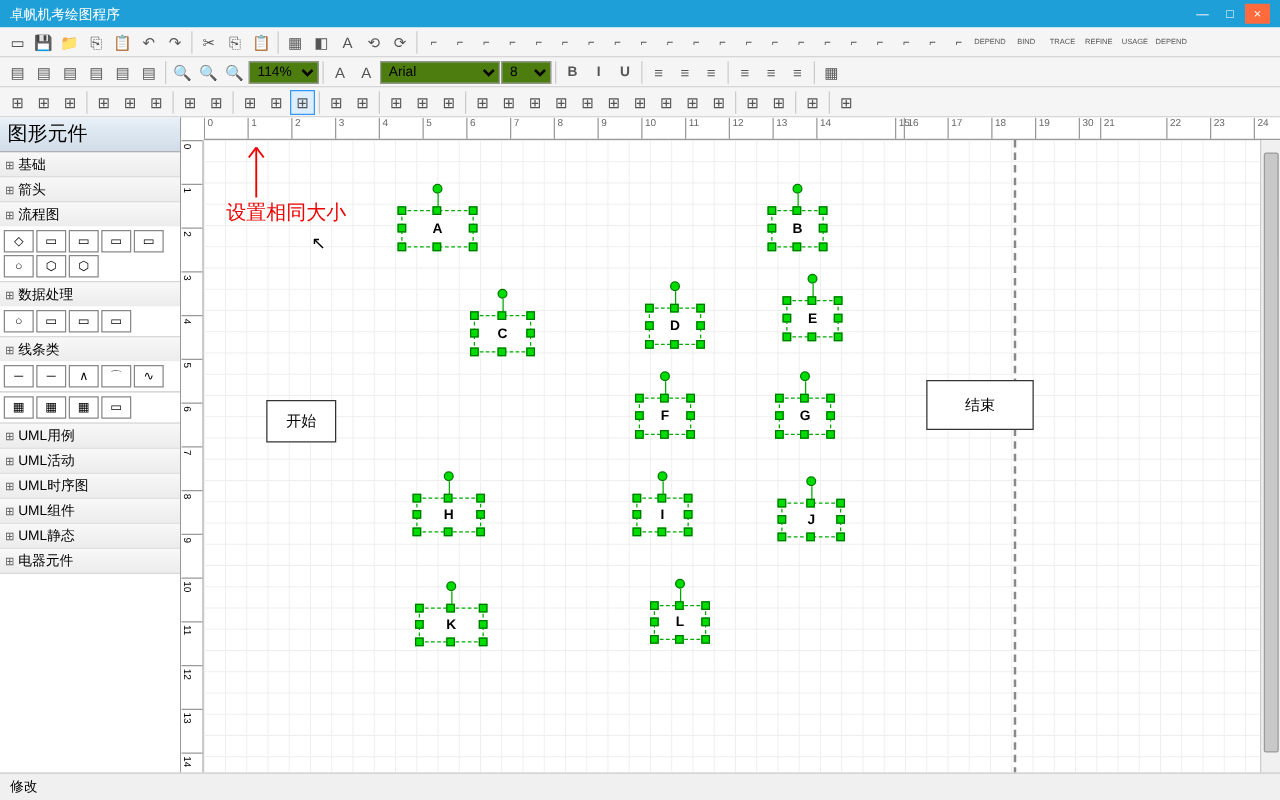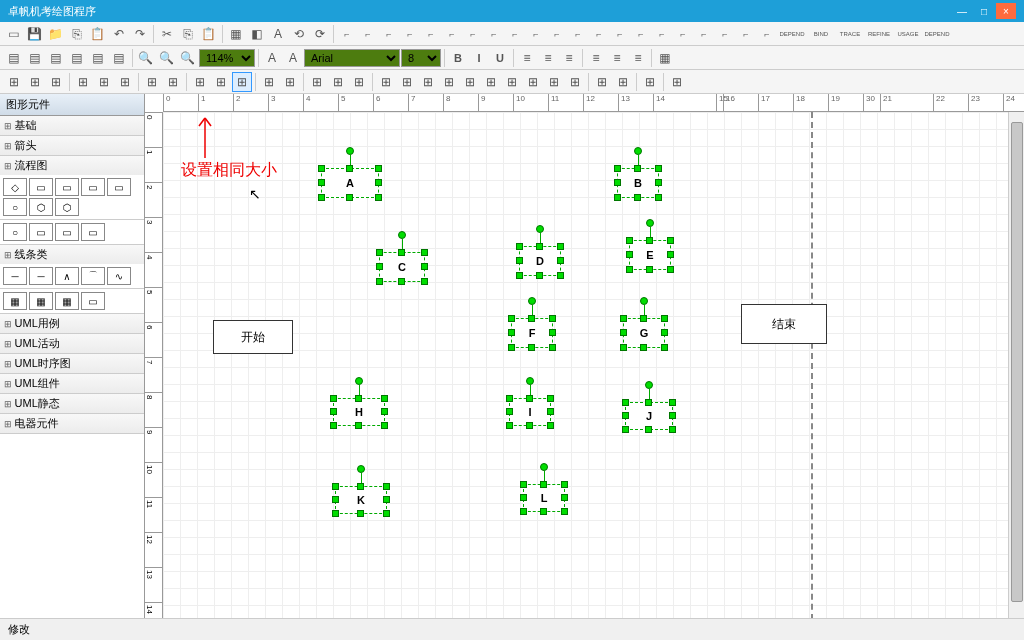--- a/index.html
+++ b/index.html
@@ -7,21 +7,21 @@
 .titlebar{background:#1e9fd8;height:22px;color:#fff;padding:3px 8px;font-size:12px;display:flex;justify-content:space-between;align-items:center}
 .titlebar .controls{display:flex;gap:2px}
 .titlebar .ctrl{width:20px;height:16px;display:flex;align-items:center;justify-content:center;font-size:10px}
 .titlebar .close{background:#ff6b3d}
 .toolbar{background:#f5f5f5;border-bottom:1px solid #ccc;padding:2px 4px;display:flex;align-items:center;gap:1px;flex-wrap:nowrap;height:24px;overflow:hidden}
 .tbtn{width:20px;height:20px;border:1px solid transparent;display:inline-flex;align-items:center;justify-content:center;color:#555;font-size:12px;background:#f5f5f5}
 .sep{width:1px;height:18px;background:#ccc;margin:0 2px}
 .combo{height:18px;border:1px solid #999;font-size:11px;background:#4d7c0f;padding:0 2px}
 .main{display:flex;height:572px}
 .sidebar{width:145px;border-right:1px solid #999;background:#fff;display:flex;flex-direction:column}
-.sidehdr{background:linear-gradient(#e8f0f8,#d0dce8);border-bottom:1px solid #999;padding:3px 6px;font-size:11px}
+.sidehdr{background:linear-gradient(#e8f0f8,#d0dce8);border-bottom:1px solid #999;padding:3px 6px;font-size:16px}
 .cat{border-bottom:1px solid #ccc}
 .cathdr{background:linear-gradient(#f8f8f8,#ececec);padding:2px 4px;font-size:11px;cursor:pointer;display:flex;align-items:center}
 .cathdr::before{content:"⊞";margin-right:3px;font-size:9px;color:#666}
 .catbody{padding:3px;display:flex;flex-wrap:wrap;gap:2px}
 .shape{width:24px;height:18px;border:1px solid #888;background:#fff;display:flex;align-items:center;justify-content:center;font-size:10px}
 .canvas-wrap{flex:1;position:relative;background:#fff;overflow:hidden}
 .ruler-h{position:absolute;top:0;left:18px;right:0;height:18px;background:#fff;border-bottom:1px solid #999;font-size:8px;color:#666;overflow:hidden}
 .ruler-h .tick{position:absolute;top:0;border-left:1px solid #999;height:18px;padding-left:2px;font-size:8px}
 .ruler-v{position:absolute;top:18px;left:0;width:18px;bottom:16px;background:#fff;border-right:1px solid #999;overflow:hidden}
 .ruler-v .tick{position:absolute;left:0;border-top:1px solid #999;width:18px;font-size:8px;writing-mode:vertical-lr;padding-top:2px}
@@ -200,20 +200,21 @@
             <span class="shape">▭</span>
             <span class="shape">▭</span>
             <span class="shape">▭</span>
             <span class="shape">▭</span>
             <span class="shape">○</span>
             <span class="shape">⬡</span>
             <span class="shape">⬡</span>
           </div>
         </div>
         <div class="cat">
+          <div class="cathdr">数据处理</div>
           <div class="catbody">
             <span class="shape">○</span>
             <span class="shape">▭</span>
             <span class="shape">▭</span>
             <span class="shape">▭</span>
           </div>
         </div>
         <div class="cat">
           <div class="cathdr">线条类</div>
           <div class="catbody">
@@ -299,21 +300,21 @@
       </div>
     <div class="canvas" id="canvas">
       <div class="pagebrk"></div>
       <div class="annot" style="top:48px;left:18px">设置相同大小</div>
       <svg class="arrow" style="top:0;left:30px" width="60" height="60">
         <line x1="12" y1="46" x2="12" y2="6" stroke="#e00" stroke-width="1.5"></line>
         <line x1="12" y1="6" x2="6" y2="14" stroke="#e00" stroke-width="1.5"></line>
         <line x1="12" y1="6" x2="18" y2="14" stroke="#e00" stroke-width="1.5"></line>
       </svg>
       <div class="cursor" style="top:74px;left:86px">↖</div>
-    <div class="plain" style="left:50px;top:208px;width:80px;height:34px">开始</div>
+    <div class="plain" style="left:50px;top:208px;width:56px;height:34px">开始</div>
         <div class="plain" style="left:578px;top:192px;width:86px;height:40px">结束</div>
         <div class="node" style="left:158px;top:56px;width:58px;height:30px"><span class="rot"></span><span class="h tl"></span><span class="h tm"></span><span class="h tr"></span><span class="h ml"></span><span class="h mr"></span><span class="h bl"></span><span class="h bm"></span><span class="h br"></span>A</div>
         <div class="node" style="left:454px;top:56px;width:42px;height:30px"><span class="rot"></span><span class="h tl"></span><span class="h tm"></span><span class="h tr"></span><span class="h ml"></span><span class="h mr"></span><span class="h bl"></span><span class="h bm"></span><span class="h br"></span>B</div>
         <div class="node" style="left:216px;top:140px;width:46px;height:30px"><span class="rot"></span><span class="h tl"></span><span class="h tm"></span><span class="h tr"></span><span class="h ml"></span><span class="h mr"></span><span class="h bl"></span><span class="h bm"></span><span class="h br"></span>C</div>
         <div class="node" style="left:356px;top:134px;width:42px;height:30px"><span class="rot"></span><span class="h tl"></span><span class="h tm"></span><span class="h tr"></span><span class="h ml"></span><span class="h mr"></span><span class="h bl"></span><span class="h bm"></span><span class="h br"></span>D</div>
         <div class="node" style="left:466px;top:128px;width:42px;height:30px"><span class="rot"></span><span class="h tl"></span><span class="h tm"></span><span class="h tr"></span><span class="h ml"></span><span class="h mr"></span><span class="h bl"></span><span class="h bm"></span><span class="h br"></span>E</div>
         <div class="node" style="left:348px;top:206px;width:42px;height:30px"><span class="rot"></span><span class="h tl"></span><span class="h tm"></span><span class="h tr"></span><span class="h ml"></span><span class="h mr"></span><span class="h bl"></span><span class="h bm"></span><span class="h br"></span>F</div>
         <div class="node" style="left:460px;top:206px;width:42px;height:30px"><span class="rot"></span><span class="h tl"></span><span class="h tm"></span><span class="h tr"></span><span class="h ml"></span><span class="h mr"></span><span class="h bl"></span><span class="h bm"></span><span class="h br"></span>G</div>
         <div class="node" style="left:170px;top:286px;width:52px;height:28px"><span class="rot"></span><span class="h tl"></span><span class="h tm"></span><span class="h tr"></span><span class="h ml"></span><span class="h mr"></span><span class="h bl"></span><span class="h bm"></span><span class="h br"></span>H</div>
         <div class="node" style="left:346px;top:286px;width:42px;height:28px"><span class="rot"></span><span class="h tl"></span><span class="h tm"></span><span class="h tr"></span><span class="h ml"></span><span class="h mr"></span><span class="h bl"></span><span class="h bm"></span><span class="h br"></span>I</div>

